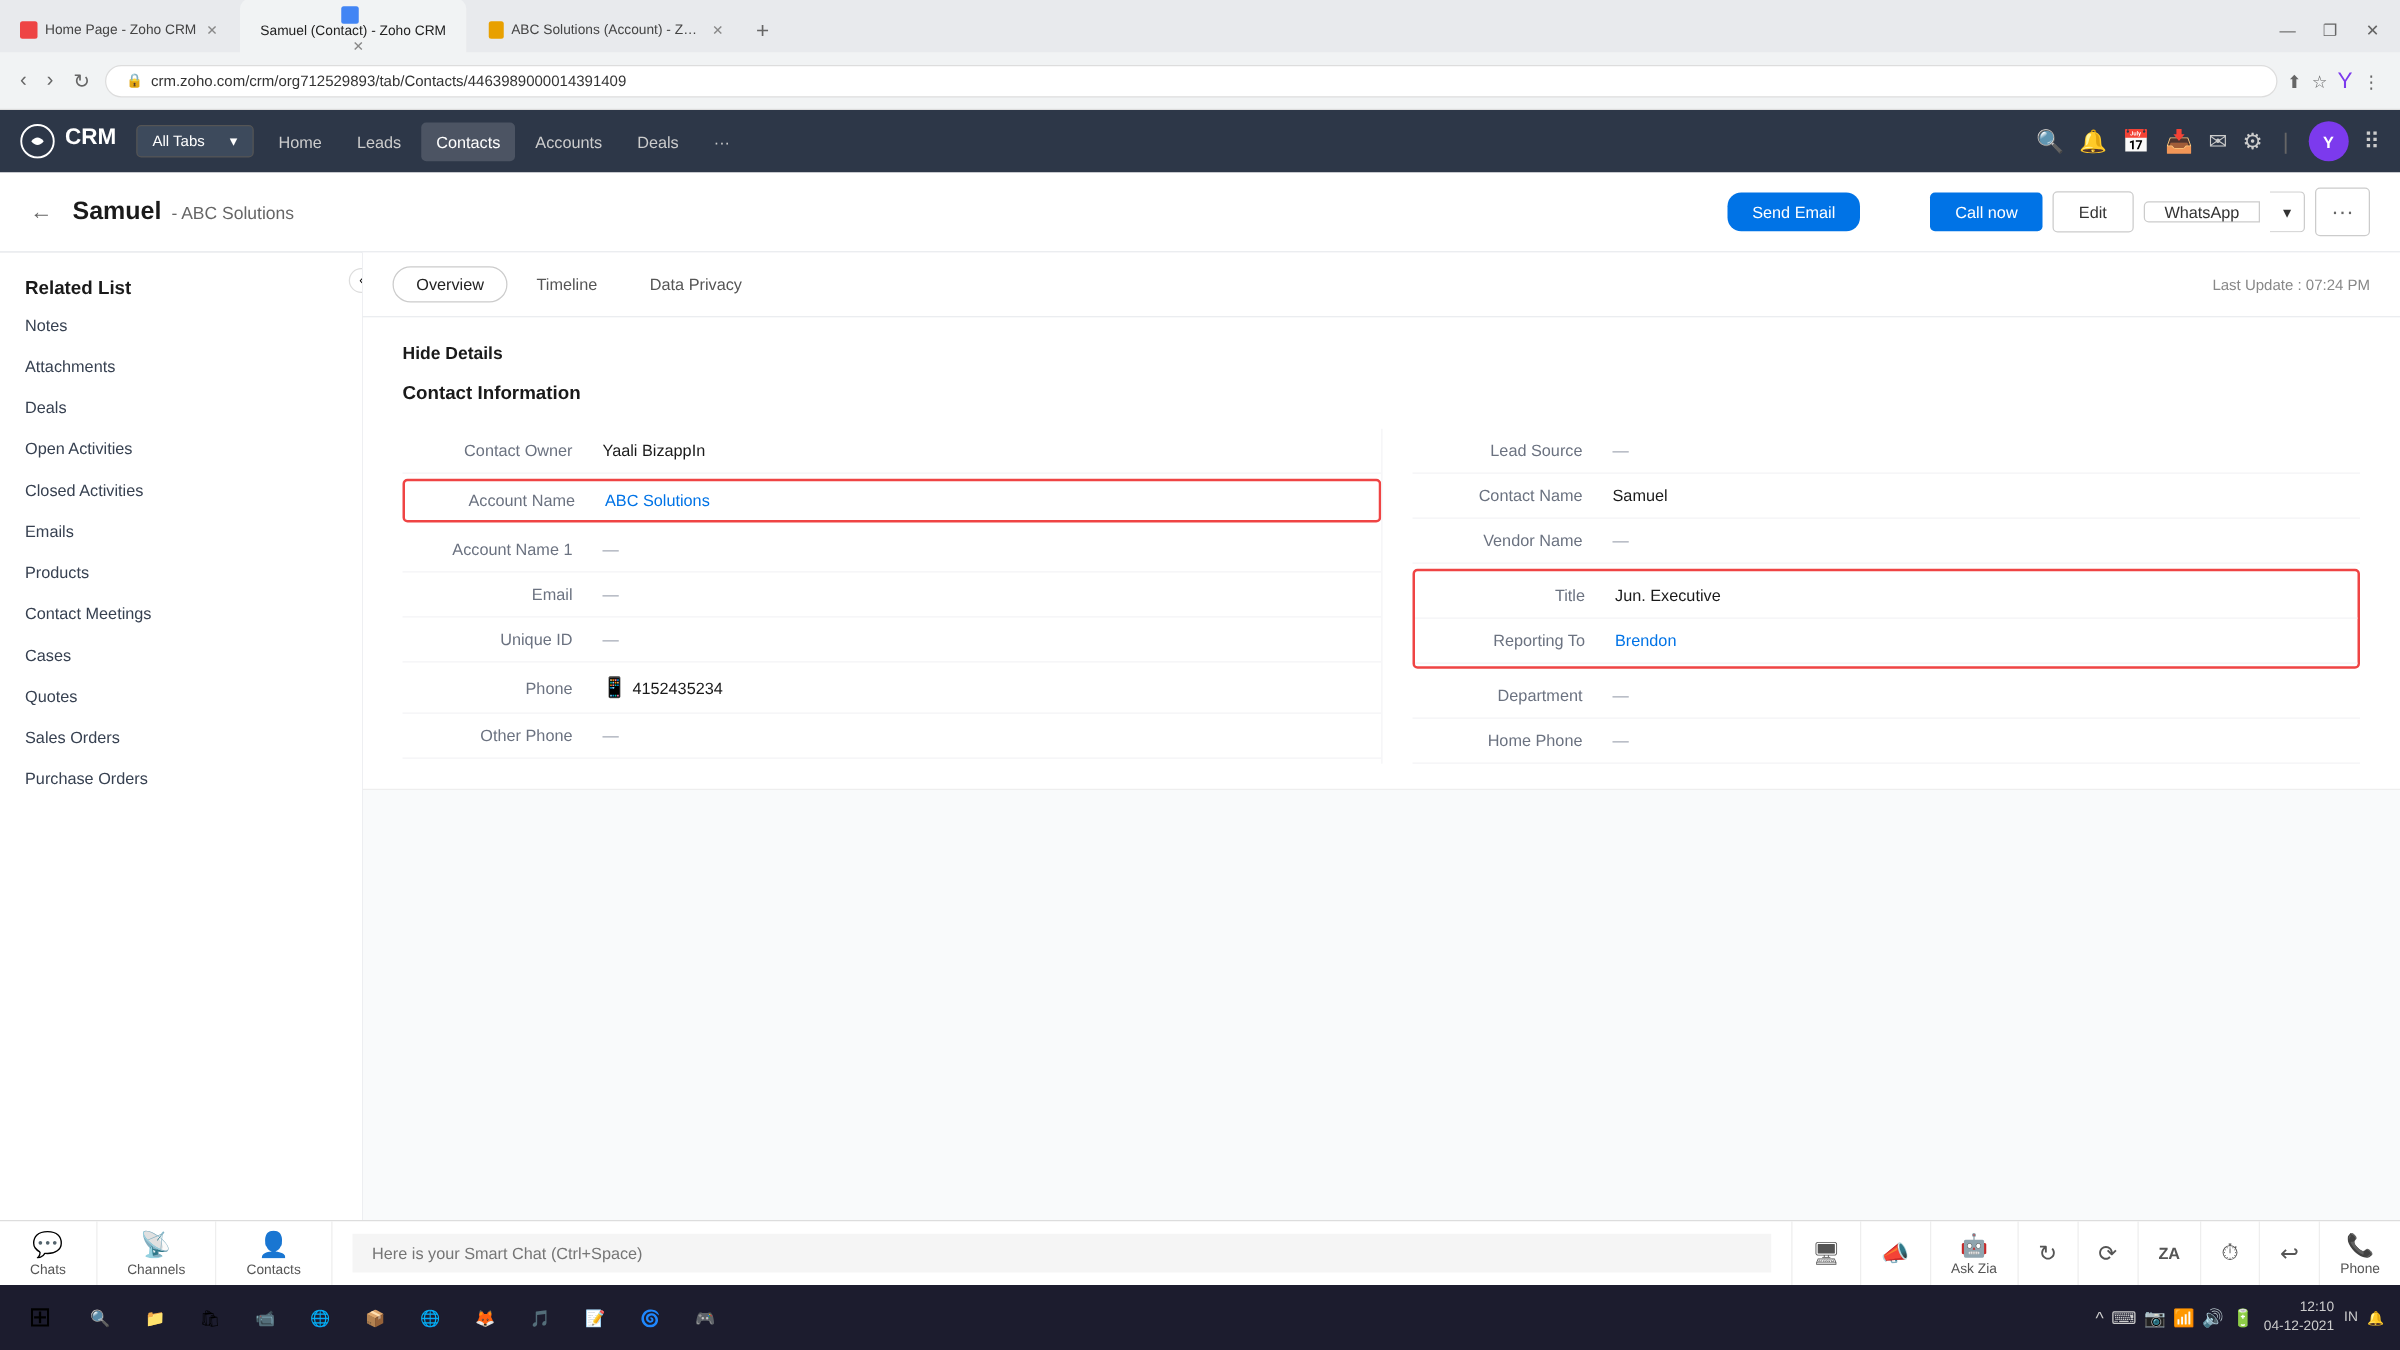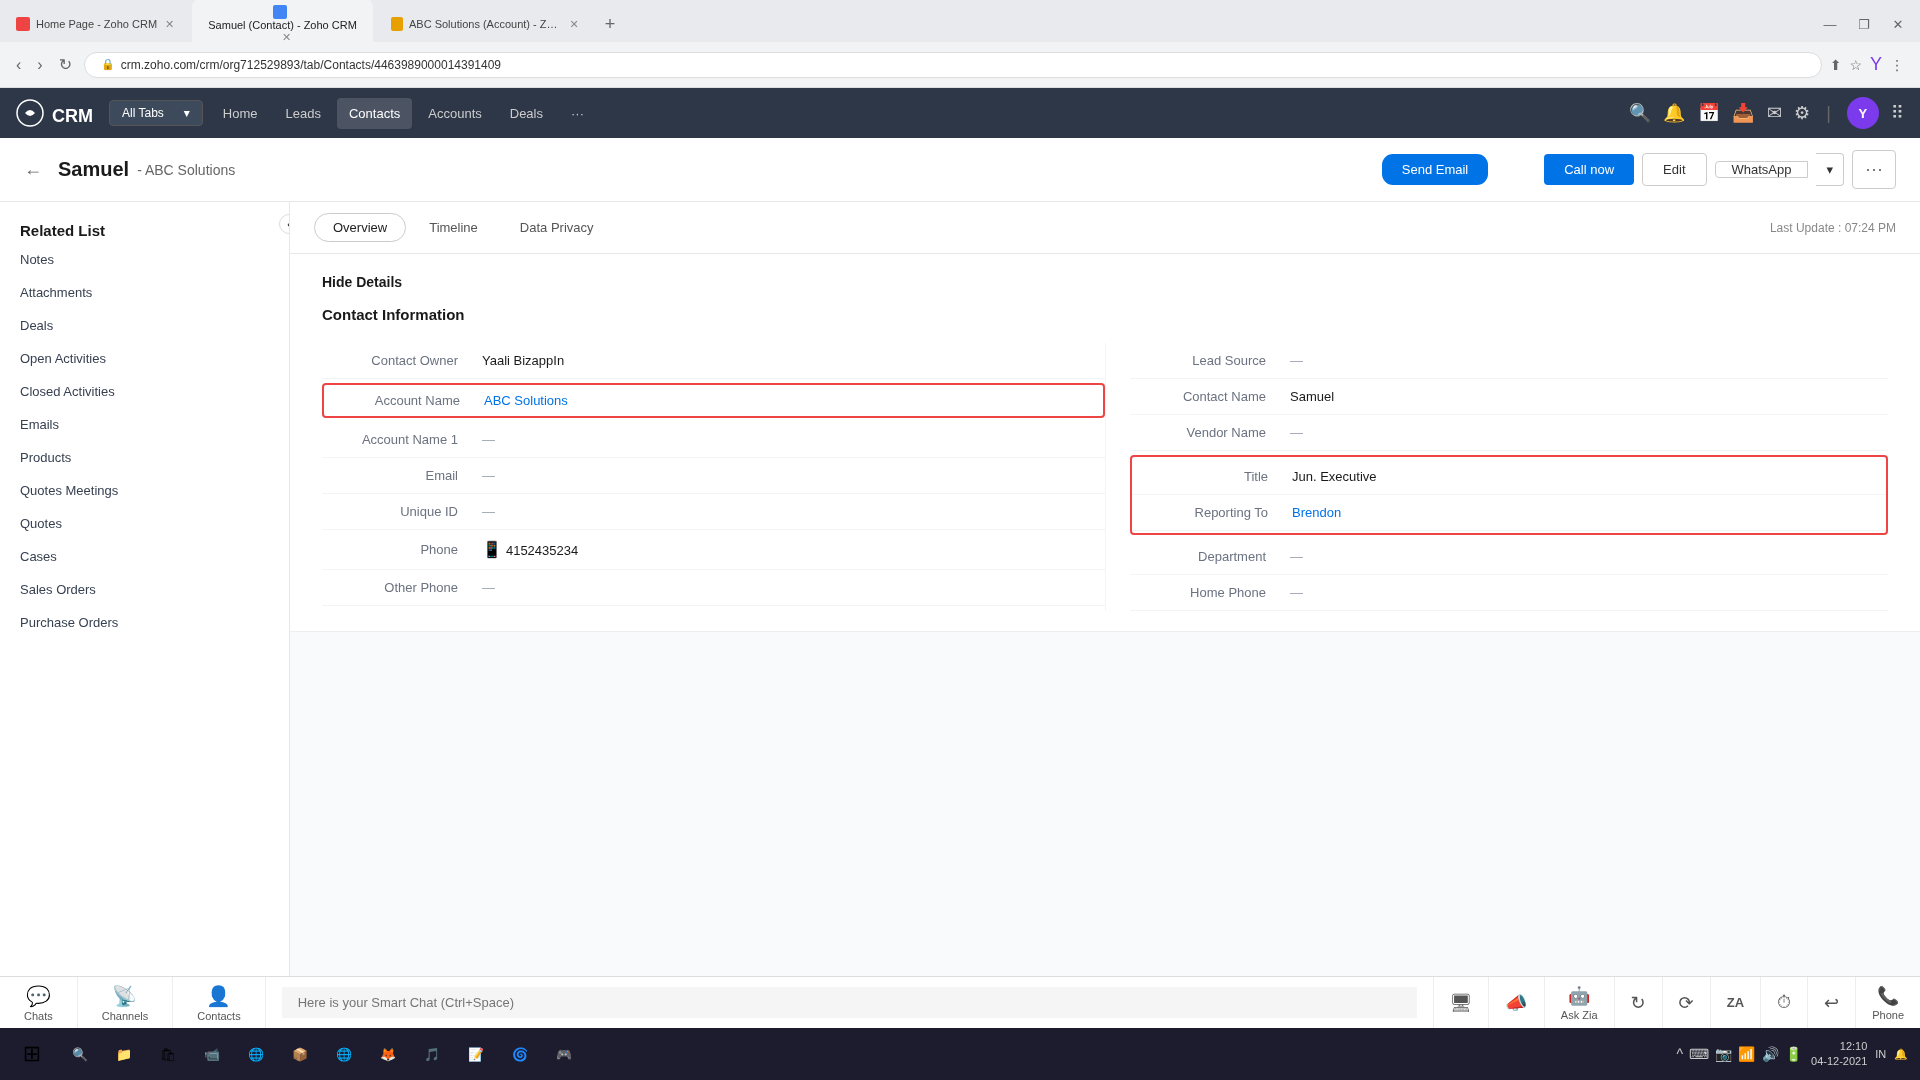--- a/index.html
+++ b/index.html
@@ -21,21 +21,21 @@
     .address-bar-row { display: flex; align-items: center; background: #f1f3f4; padding: 6px 12px; gap: 8px; border-bottom: 1px solid #ddd; height: 46px; }
     .nav-btn { background: none; border: none; cursor: pointer; color: #666; font-size: 16px; padding: 4px; border-radius: 50%; }
     .address-bar { flex: 1; background: #fff; border: 1px solid #ddd; border-radius: 20px; padding: 5px 16px; font-size: 12px; color: #333; display: flex; align-items: center; gap: 6px; }
     .address-bar .lock-icon { color: #666; font-size: 11px; }
     .address-text { color: #333; font-size: 12px; }
     .addr-right { display: flex; align-items: center; gap: 8px; padding-right: 4px; }
     .addr-icon { color: #666; font-size: 14px; cursor: pointer; }
 
     
     .crm-nav { background: #2d3748; color: #fff; display: flex; align-items: center; padding: 0 16px; height: 50px; }
-    .crm-logo { display: flex; align-items: flex-end; gap: 8px; margin-right: 16px; }
+    .crm-logo { display: flex; align-items: flex-start; gap: 8px; margin-right: 16px; }
     .crm-logo-text { font-size: 18px; font-weight: bold; color: #fff; }
     .all-tabs-btn { background: #3d4a5c; border: 1px solid #555; color: #fff; padding: 5px 12px; border-radius: 4px; font-size: 12px; cursor: pointer; display: flex; align-items: center; gap: 20px; margin-right: 8px; }
     .nav-items { display: flex; align-items: center; gap: 4px; flex: 1; }
     .nav-item { color: #ccc; padding: 8px 12px; cursor: pointer; font-size: 13px; border-radius: 4px; }
     .nav-item.active { color: #fff; background: rgba(255,255,255,0.15); }
     .nav-right { display: flex; align-items: center; gap: 12px; }
     .nav-icon-btn { color: #ccc; font-size: 18px; cursor: pointer; }
     .nav-avatar { width: 32px; height: 32px; border-radius: 50%; background: #7c3aed; display: flex; align-items: center; justify-content: center; color: #fff; font-size: 13px; font-weight: bold; cursor: pointer; }
     .nav-apps-btn { color: #ccc; font-size: 18px; cursor: pointer; }
 
@@ -196,23 +196,23 @@
   <div class="sidebar">
     <div class="sidebar-toggle">‹</div>
     <div class="sidebar-section-title">Related List</div>
     <div class="sidebar-item">Notes</div>
     <div class="sidebar-item">Attachments</div>
     <div class="sidebar-item">Deals</div>
     <div class="sidebar-item">Open Activities</div>
     <div class="sidebar-item">Closed Activities</div>
     <div class="sidebar-item">Emails</div>
     <div class="sidebar-item">Products</div>
-    <div class="sidebar-item">Quotes Meetings</div>
+    <div class="sidebar-item">Contact Meetings</div>
+    <div class="sidebar-item">Cases</div>
     <div class="sidebar-item">Quotes</div>
-    <div class="sidebar-item">Cases</div>
     <div class="sidebar-item">Sales Orders</div>
     <div class="sidebar-item">Purchase Orders</div>
   </div>
 
   <div class="content-area">
 
     <div class="content-tabs">
       <div class="tab-pills">
         <div class="tab-pill active">Overview</div>
         <div class="tab-pill">Timeline</div>

